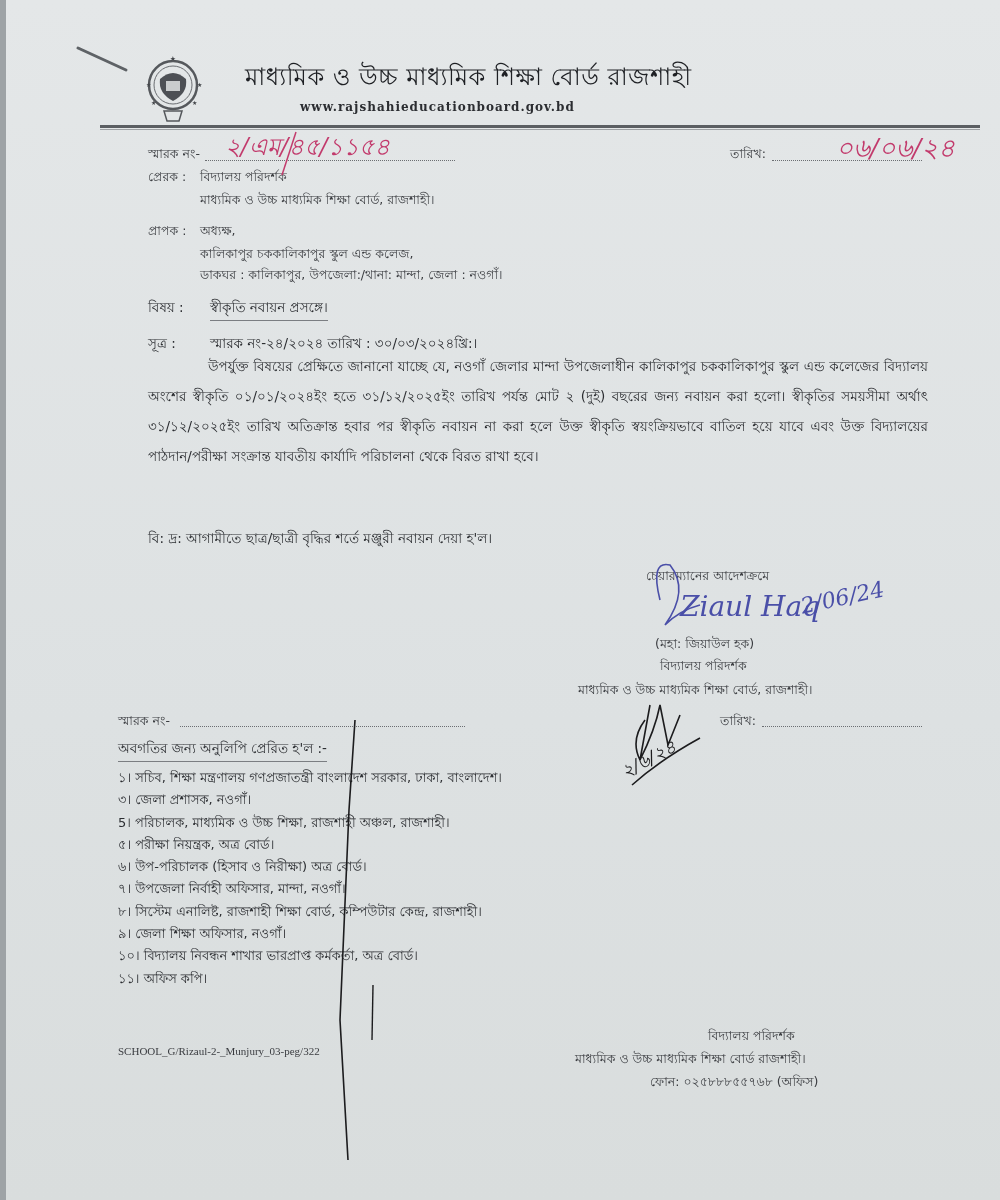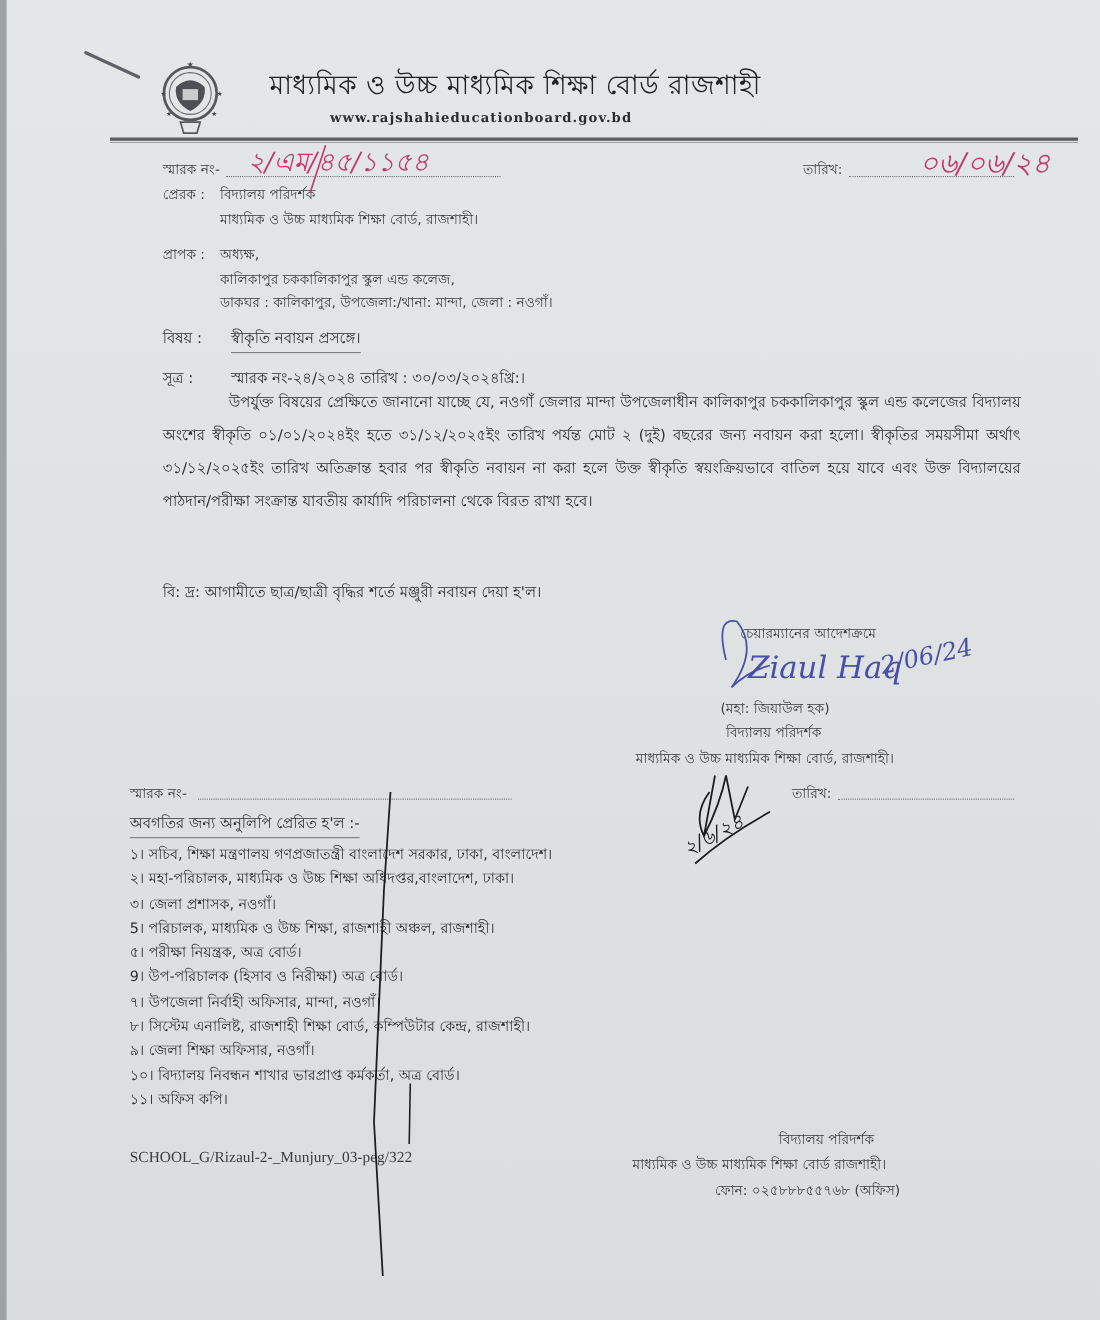--- a/index.html
+++ b/index.html
@@ -28,21 +28,21 @@
   .body-text { font-size: 13.5px; color: #2b2d31; }
   .dots { border-bottom: 1.5px dotted #6b6e72; display: inline-block; }
   .hand-red { font-family: "DejaVu Serif", serif; color: #c23a6c; font-style: italic; }
   .hand-blue { font-family: "DejaVu Serif", serif; color: #4a4fa8; font-style: italic; }
   .underline { border-bottom: 1px solid #7b7e82; }
   .para { position: absolute; left: 148px; width: 780px; font-size: 13.5px; line-height: 30px; color: #2b2d31; text-align: justify; }
   .para p { margin: 0; }
   .indent { text-indent: 60px; }
   .cc-list { position: absolute; left: 118px; top: 767px; font-size: 13px; line-height: 22.3px; color: #2b2d31; }
   .cc-item { white-space: nowrap; }
-  .footer-code { left: 118px; top: 1045px; font-family: "Liberation Serif", serif; font-size: 14px; color: #3a3c40; }
+  .footer-code { left: 118px; top: 1045px; font-family: "Liberation Serif", serif; font-size: 11px; color: #3a3c40; }
   svg.overlay { position: absolute; left: 0; top: 0; pointer-events: none; }
 </style>
 </head>
 <body>
 
 <div class="page">
   <div class="left-edge"></div>
 
   <div class="emblem">
     <svg width="62" height="70" viewBox="0 0 62 70">
@@ -83,40 +83,39 @@
   <div class="abs body-text underline" style="left:210px; top:297px;">স্বীকৃতি নবায়ন প্রসঙ্গে।</div>
 
   <div class="abs body-text" style="left:148px; top:333px;">সূত্র :</div>
   <div class="abs body-text" style="left:210px; top:333px;">স্মারক নং-২৪/২০২৪   তারিখ : ৩০/০৩/২০২৪খ্রি:।</div>
 
   <div class="para" style="top:351px;">
     <p class="indent">উপর্যুক্ত বিষয়ের প্রেক্ষিতে জানানো যাচ্ছে যে, নওগাঁ জেলার মান্দা উপজেলাধীন কালিকাপুর চককালিকাপুর স্কুল এন্ড কলেজের বিদ্যালয় অংশের স্বীকৃতি ০১/০১/২০২৪ইং হতে ৩১/১২/২০২৫ইং তারিখ পর্যন্ত মোট ২ (দুই) বছরের জন্য নবায়ন করা হলো। স্বীকৃতির সময়সীমা অর্থাৎ ৩১/১২/২০২৫ইং তারিখ অতিক্রান্ত হবার পর স্বীকৃতি নবায়ন না করা হলে উক্ত স্বীকৃতি স্বয়ংক্রিয়ভাবে বাতিল হয়ে যাবে এবং উক্ত বিদ্যালয়ের পাঠদান/পরীক্ষা সংক্রান্ত যাবতীয় কার্যাদি পরিচালনা থেকে বিরত রাখা হবে।</p>
   </div>
   <div class="abs body-text" style="left:148px; top:528px;">বি: দ্র: আগামীতে ছাত্র/ছাত্রী বৃদ্ধির শর্তে মঞ্জুরী নবায়ন দেয়া হ'ল।</div>
 
-  <div class="abs small" style="left:646px; top:567px;margin-left:27px;">চেয়ারম্যানের আদেশক্রমে</div>
+  <div class="abs small" style="left:646px; top:567px;">চেয়ারম্যানের আদেশক্রমে</div>
   <div class="abs hand-blue" style="left:680px; top:590px; font-size:28px;">Ziaul Haq</div>
   <div class="abs hand-blue" style="left:800px; top:585px; font-size:22px; transform:rotate(-12deg);">2/06/24</div>
   <div class="abs small" style="left:655px; top:635px;text-align:right;">(মহা: জিয়াউল হক)</div>
   <div class="abs small" style="left:660px; top:657px;">বিদ্যালয় পরিদর্শক</div>
   <div class="abs small" style="left:578px; top:681px;">মাধ্যমিক ও উচ্চ মাধ্যমিক শিক্ষা বোর্ড, রাজশাহী।</div>
 
   <div class="abs small" style="left:118px; top:712px;">স্মারক নং-</div>
   <div class="abs dots" style="left:180px; top:712px; width:285px; height:14px;"></div>
   <div class="abs small" style="left:720px; top:712px;">তারিখ:</div>
   <div class="abs dots" style="left:762px; top:712px; width:160px; height:14px;"></div>
   <div class="abs body-text underline" style="left:118px; top:738px;">অবগতির জন্য অনুলিপি প্রেরিত হ'ল :-</div>
 
   <div class="cc-list">
     <div class="cc-item">১। সচিব, শিক্ষা মন্ত্রণালয় গণপ্রজাতন্ত্রী বাংলাদেশ সরকার, ঢাকা, বাংলাদেশ।</div>
-    <div class="cc-item">২। মহা-পরিচালক, মাধ্যমিক ও উচ্চ শিক্ষা অধিদপ্তর,বাংলাদেশ, ঢাকা।</div>
     <div class="cc-item">৩। জেলা প্রশাসক, নওগাঁ।</div>
     <div class="cc-item">5। পরিচালক, মাধ্যমিক ও উচ্চ শিক্ষা, রাজশাহী অঞ্চল, রাজশাহী।</div>
     <div class="cc-item">৫। পরীক্ষা নিয়ন্ত্রক, অত্র বোর্ড।</div>
-    <div class="cc-item">9। উপ-পরিচালক (হিসাব ও নিরীক্ষা) অত্র বোর্ড।</div>
+    <div class="cc-item">৬। উপ-পরিচালক (হিসাব ও নিরীক্ষা) অত্র বোর্ড।</div>
     <div class="cc-item">৭। উপজেলা নির্বাহী অফিসার, মান্দা, নওগাঁ।</div>
     <div class="cc-item">৮। সিস্টেম এনালিষ্ট, রাজশাহী শিক্ষা বোর্ড, কম্পিউটার কেন্দ্র, রাজশাহী।</div>
     <div class="cc-item">৯। জেলা শিক্ষা অফিসার, নওগাঁ।</div>
     <div class="cc-item">১০। বিদ্যালয় নিবন্ধন শাখার ভারপ্রাপ্ত কর্মকর্তা, অত্র বোর্ড।</div>
     <div class="cc-item">১১। অফিস কপি।</div>
   </div>
 
   <div class="abs" style="left:620px; top:745px; font-family:'DejaVu Serif',serif; font-style:italic; font-size:18px; color:#1c1c1e; transform:rotate(-28deg);">২/৬/২৪</div>
 
   <div class="abs small" style="left:708px; top:1027px;">বিদ্যালয় পরিদর্শক</div>

